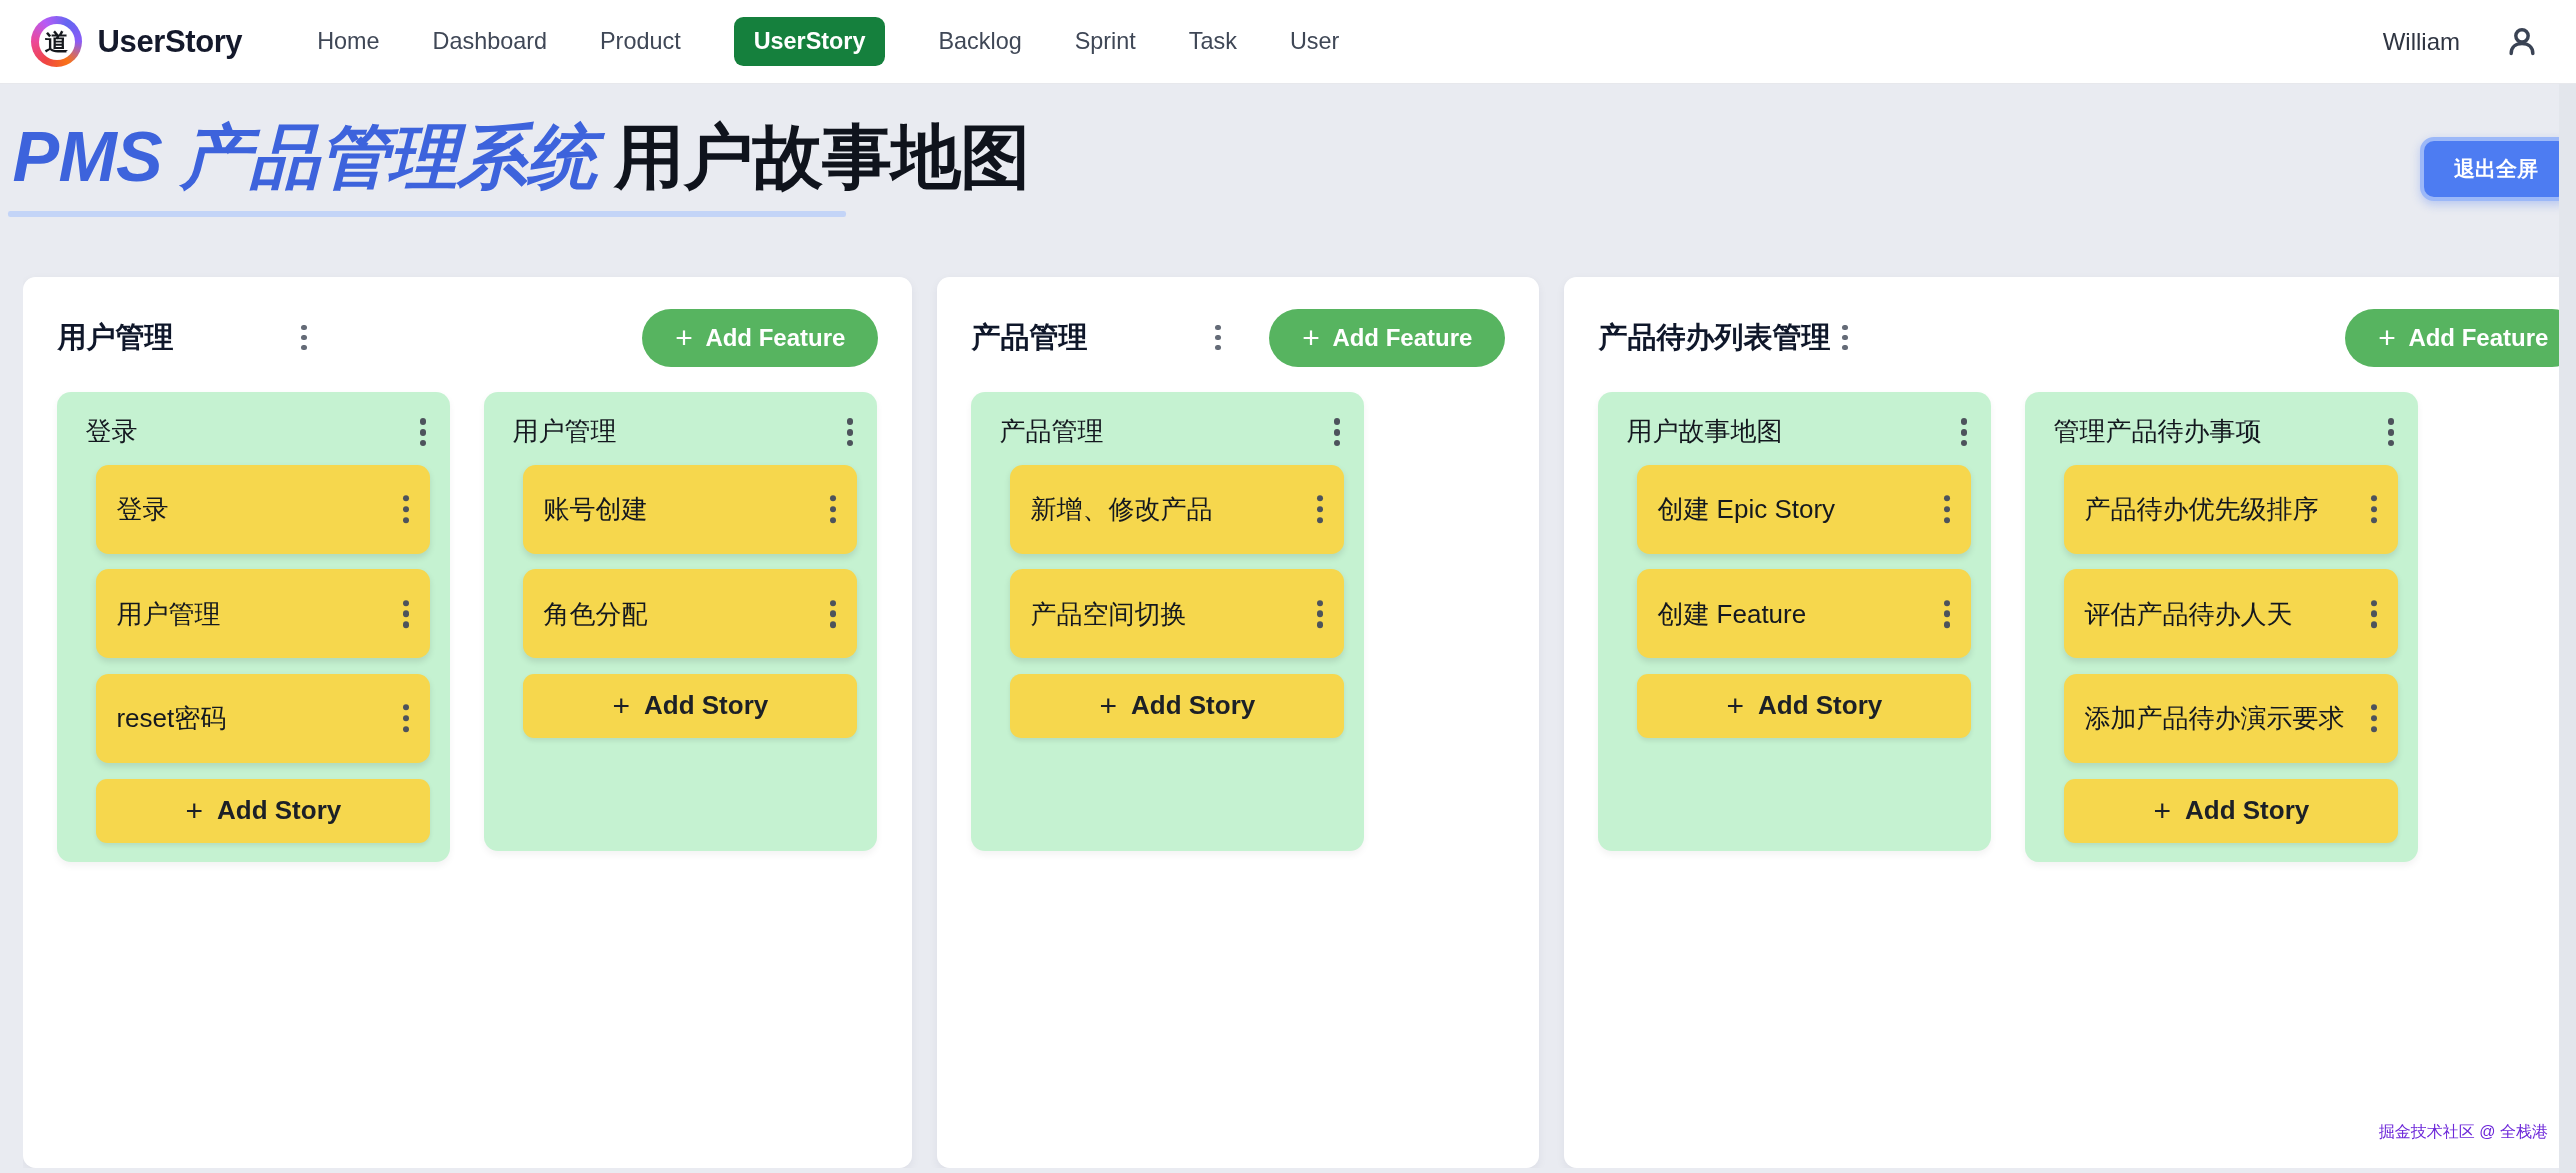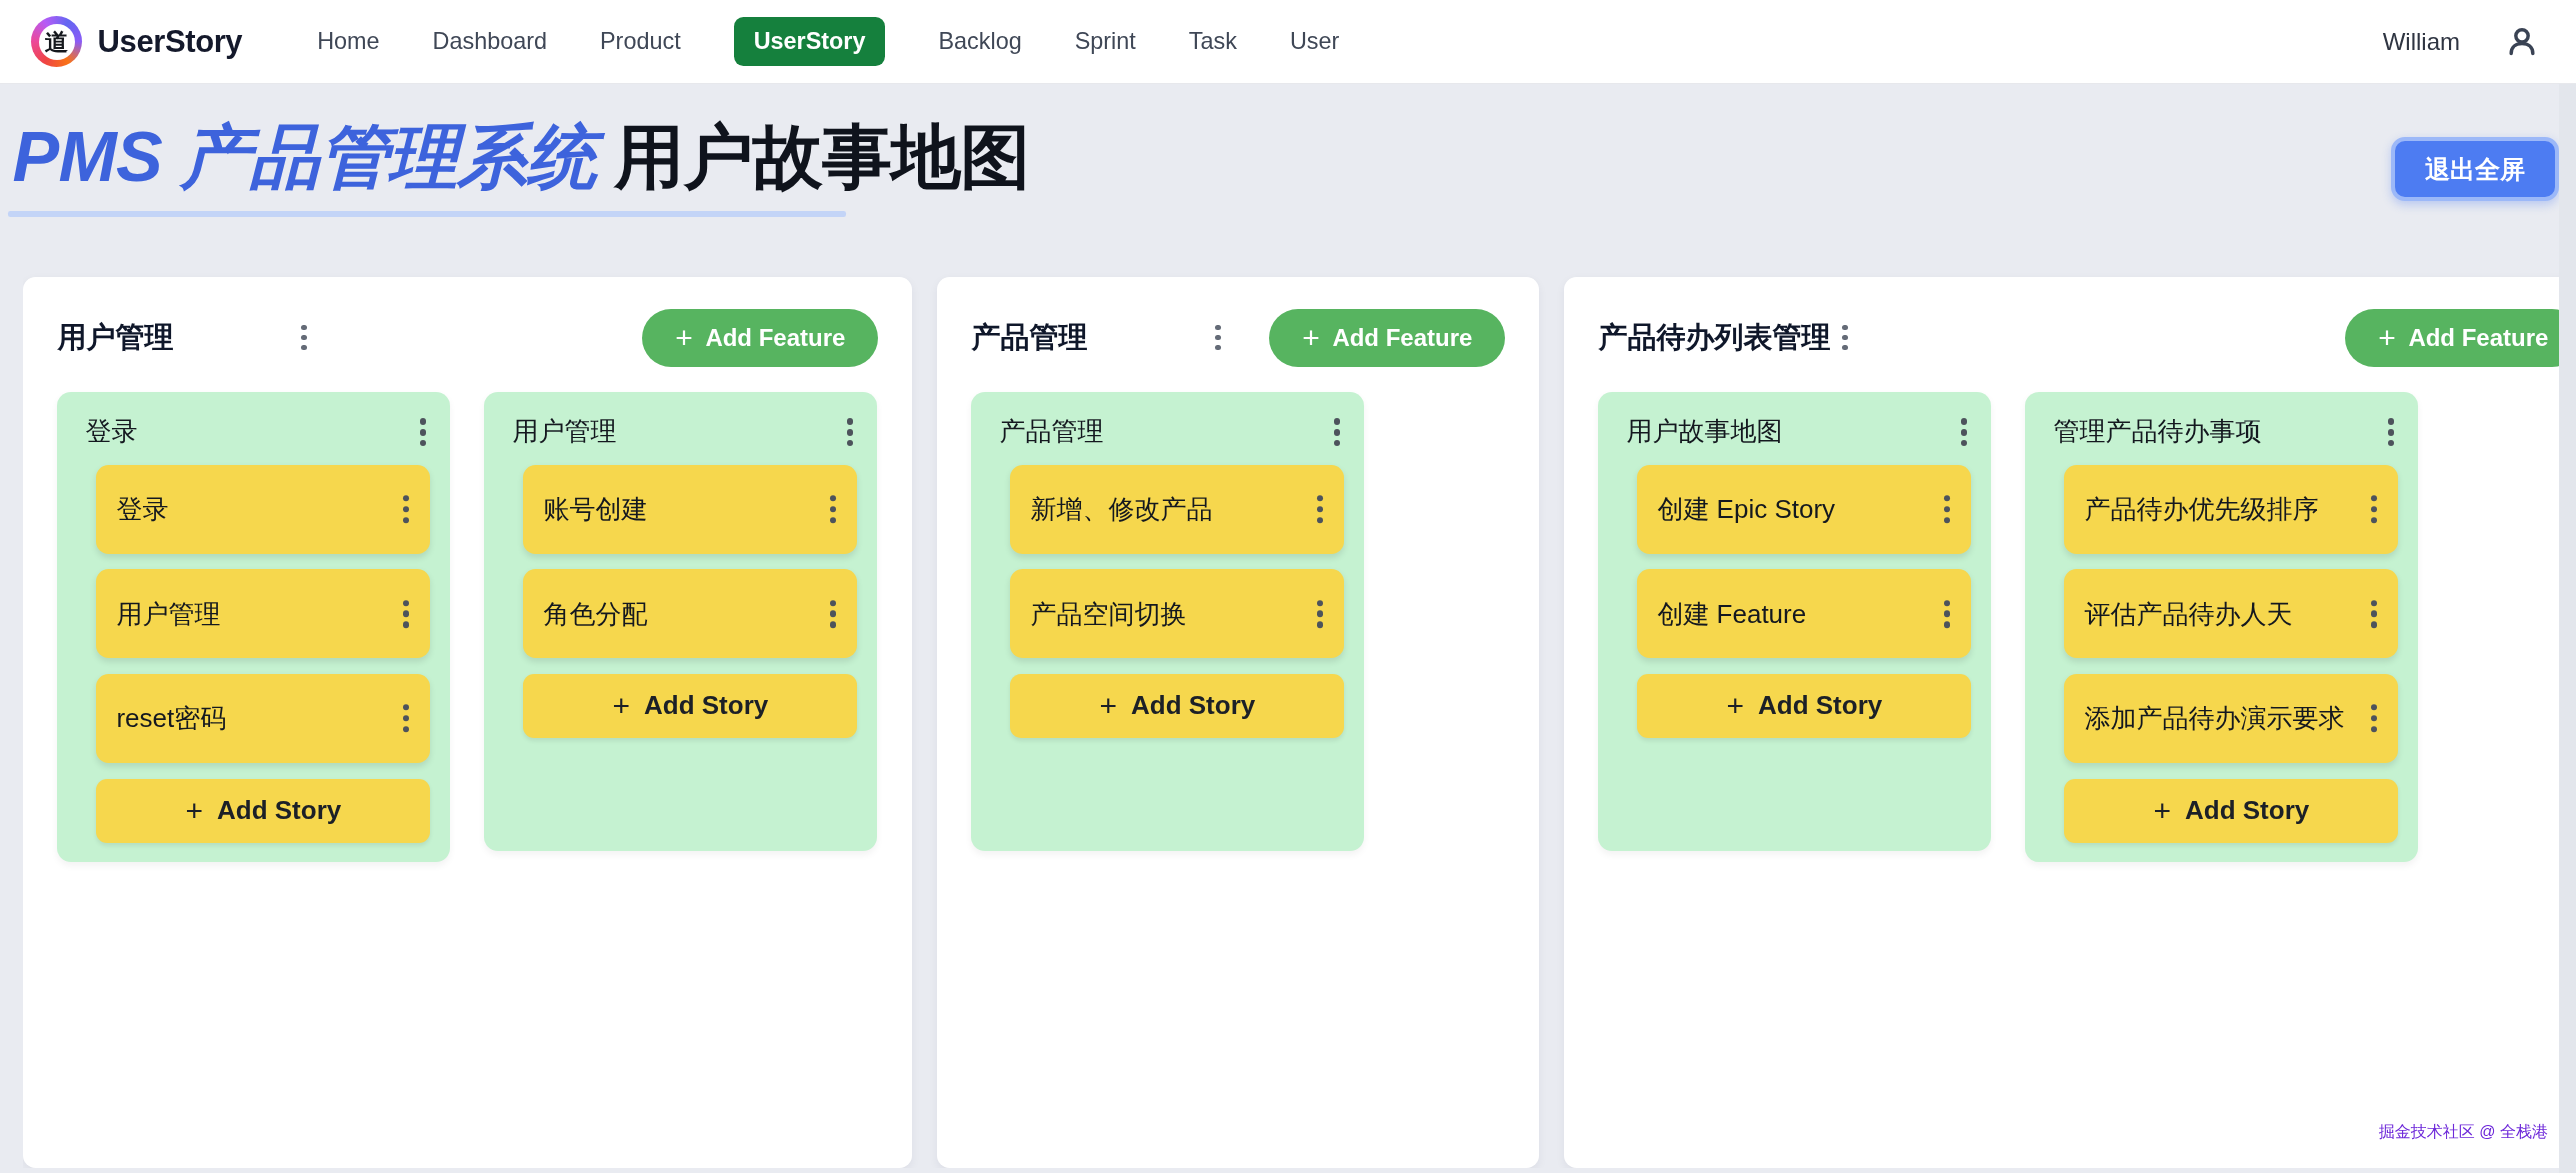--- a/index.html
+++ b/index.html
@@ -40,23 +40,23 @@
     position:absolute; left:12.5px; top:111px; font-size:70px; font-weight:800;
     white-space:nowrap; letter-spacing:-0.8px;
   }
   .title-blue { color:#3d63dc; font-style:italic;text-align:right; }
   .title-dark { color:#0f131c; }
   .title-underline {
     position:absolute; left:7.8px; top:211px; width:838px; height:5.5px;
     background:#c3d4f7; border-radius:2.3px;
   }
   .exit-fullscreen {
-    position:absolute; right:17px; top:137px; height:64px; padding:0 30px;
+    position:absolute; right:4px; top:137px; height:64px; padding:0 30px;
     background:#4d7cf2; border:4.7px solid #9cb8f8; border-radius:14px;
-    color:#ffffff; font-size:25px; font-weight:600;
+    color:#ffffff; font-size:21px; font-weight:600;
     font-family:"Liberation Sans","DejaVu Sans",sans-serif;
     display:flex; align-items:center; cursor:pointer;
     box-shadow:0 3.1px 9.4px rgba(77,124,242,0.30);
   }
 
   
   .board {
     position:absolute; left:23.4px; top:257px; right:0; bottom:5.5px;
     display:flex; gap:25px; align-items:stretch; overflow:hidden;
   }

